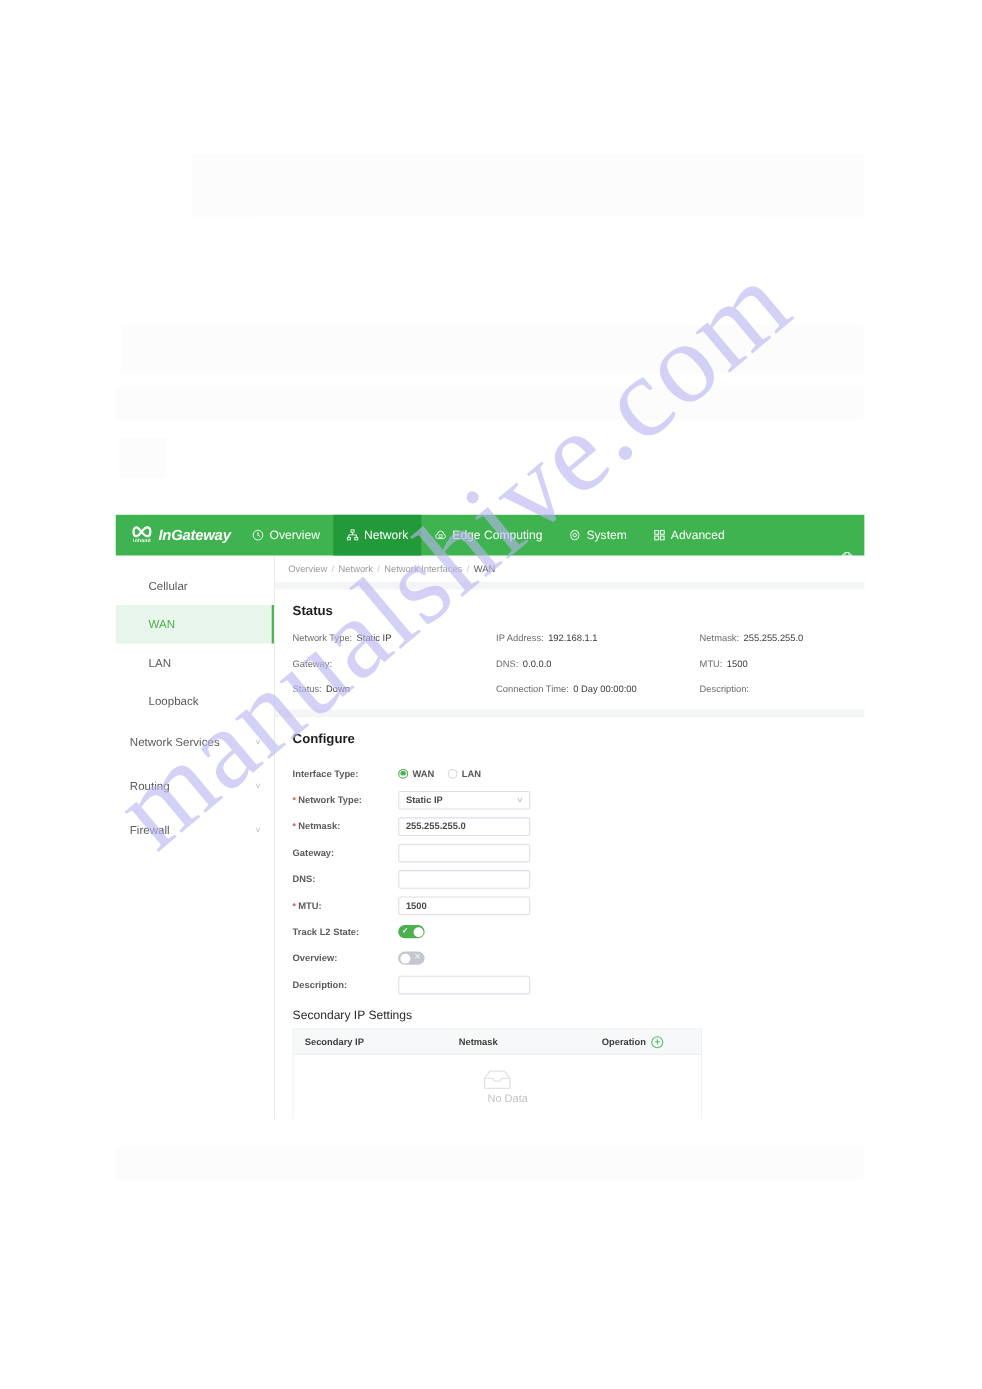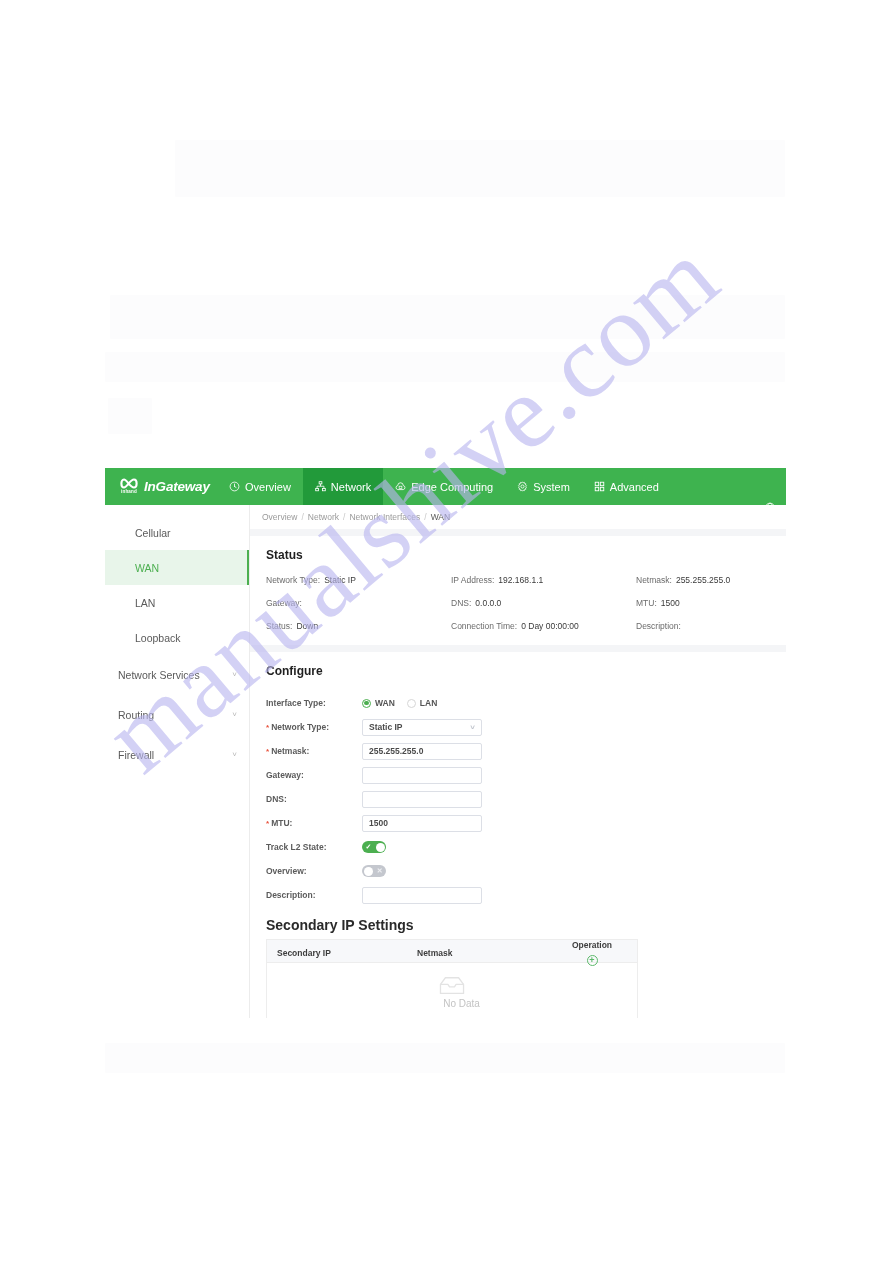--- a/index.html
+++ b/index.html
@@ -303,22 +303,22 @@
     font-size: 7px;
     color: #fff;
     line-height: 8px;
   }
   .toggle.off { background: #c4c7ce; }
   .toggle.off .knob { left: 1.5px; right: auto; }
   .toggle.off .mark { left: auto; right: 3.5px; color: #eceef1; }
 
   
   .sub-title {
-    font-size: 14px;
-    font-weight: bold;
+    font-size: 11px;
+    font-weight: normal;
     color: #2a2a2a;
     margin: 10px 0 6px 0;
   }
   .table {
     border: 1px solid #ededed;
     border-bottom: none;
     width: 370px;
   }
   .thead {
     display: grid;
@@ -329,21 +329,21 @@
     border-bottom: 1px solid #ededed;
   }
   .th {
     font-size: 8.5px;
     color: #3d3d3d;
     font-weight: bold;
     padding-left: 10px;
   }
   .th.op {
     display: flex; align-items: center; gap: 5px;
-    padding-left: 0; justify-content: flex-start; flex-direction: column;
+    padding-left: 0; justify-content: flex-start;
   }
   .plus {
     width: 11px; height: 11px;
     border: 1px solid #5bb96a;
     border-radius: 50%;
     color: #5bb96a;
     font-size: 9px;
     line-height: 9px;
     text-align: center;
     box-sizing: border-box;

